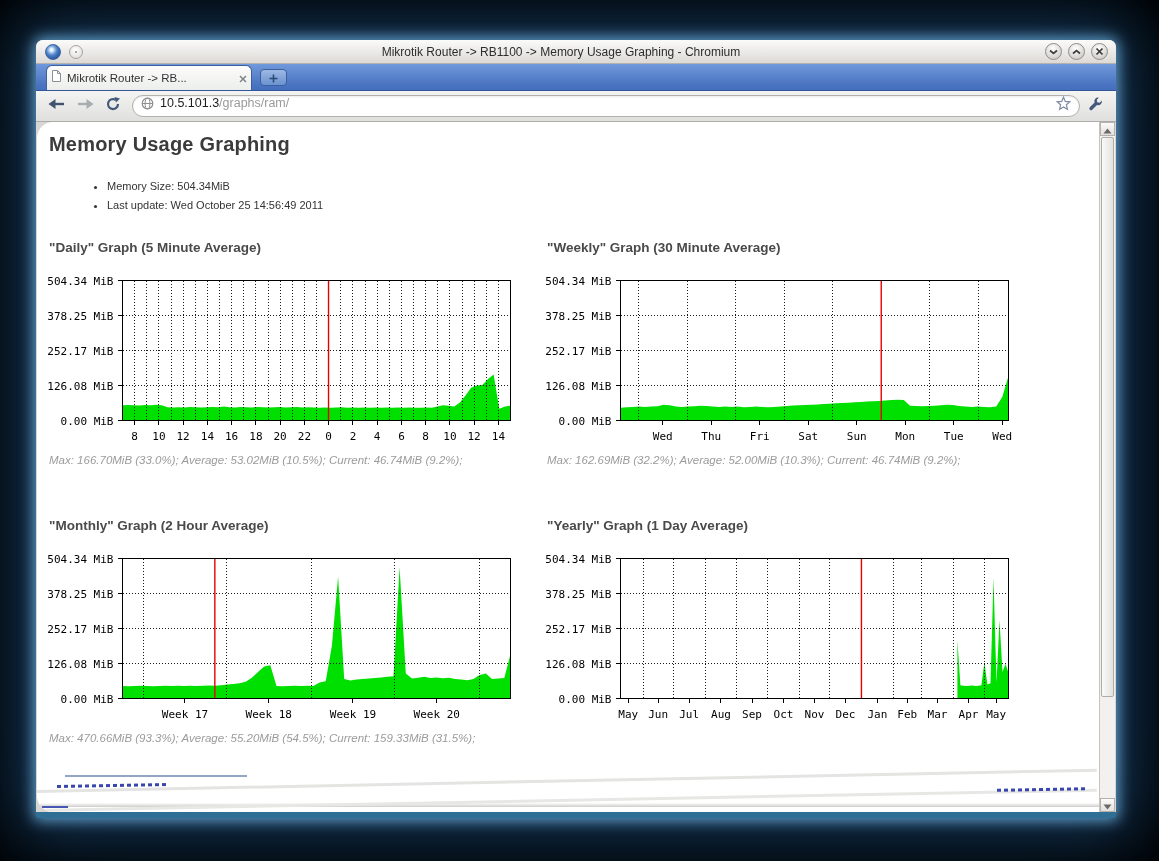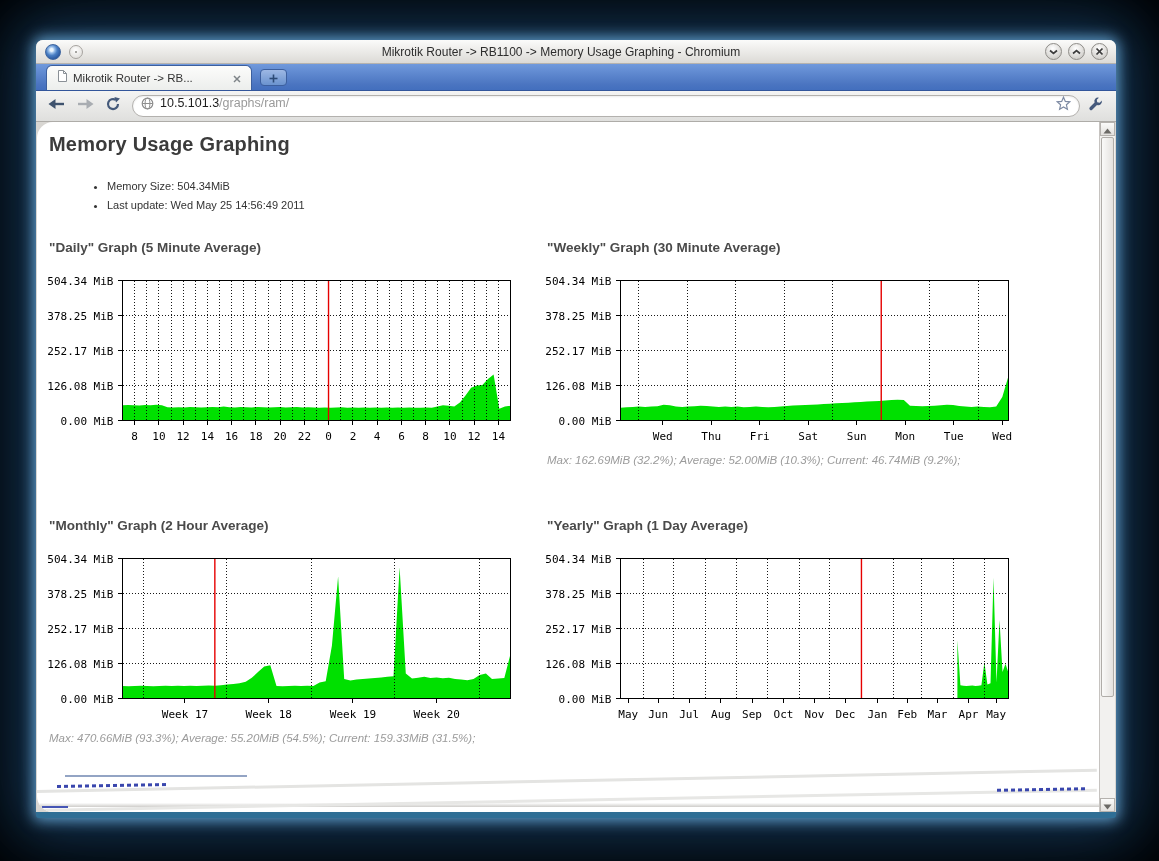--- a/index.html
+++ b/index.html
@@ -24,21 +24,21 @@
               text-align:center; font-size:12px; color:#2d2d2d; white-space:nowrap; overflow:hidden; }
   .winbtn { position:absolute; top:3px; width:17px; height:17px; border-radius:50%;
             background:radial-gradient(circle at 45% 30%, #ffffff, #d3d1cd 75%); border:1px solid #8f8d89;
             display:flex; align-items:center; justify-content:center; }
   .winbtn svg { display:block; }
   
   .tabstrip { position:absolute; left:0; top:24px; right:0; height:27px;
               background:linear-gradient(#7099dc,#4a74c0 80%,#436fbe); border-bottom:1px solid #33569b; }
   .tab { position:absolute; left:10px; bottom:0; width:206px; height:25px;
          background:linear-gradient(#fcfcfb,#eceeec); border:1px solid #3c5f9e; border-bottom:none;
-         border-radius:6px 6px 0 0; display:flex; align-items:center; padding:0 10px; }
+         border-radius:6px 6px 0 0; display:flex; align-items:center; padding:0 4px; }
   .tab-label { font-size:11.5px; color:#333; white-space:nowrap; overflow:hidden; flex:1; margin:0 5px; }
   .newtab-btn { position:absolute; left:224px; bottom:4px; width:27px; height:17px;
          background:linear-gradient(#9db8e4,#6b93cf); border:1px solid #3c5f9e; border-radius:4px;
          display:flex; align-items:center; justify-content:center; }
   
   .toolbar { position:absolute; left:0; top:51px; right:0; height:31px;
              background:linear-gradient(#f4f4f3,#dfdfdd); border-bottom:1px solid #aeaca8; }
   .navbtn { position:absolute; top:3px; width:26px; height:24px; display:flex; align-items:center; justify-content:center; }
   .urlbar { position:absolute; left:96px; top:4px; width:948px; height:22px; background:#fff;
             border:1px solid #b3b1ae; border-radius:11px; display:flex; padding:0 8px;
@@ -164,21 +164,21 @@
         <span><svg width="17" height="17">
               <path d="M14.8 4.6 a3.6 3.6 0 0 1 -4.8 4.3 L5.2 13.7 a1.7 1.7 0 0 1 -2.4 -2.4 L7.6 6.5 a3.6 3.6 0 0 1 4.3 -4.8 L9.8 3.8 l0.4 2.5 2.5 0.4 z" fill="#45597c"></path>
             </svg></span>
       </div>
     </div>
 
     <div class="content">
       <h1 class="page-title">Memory Usage Graphing</h1>
       <ul class="bullets">
         <li>Memory Size: 504.34MiB</li>
-        <li>Last update: Wed May 25 14:56:49 2011</li>
+        <li>Last update: Wed October 25 14:56:49 2011</li>
       </ul>
 
       <section class="chart-block" style="left:12px; top:118px;">
         <h2>"Daily" Graph (5 Minute Average)</h2>
         <svg width="500" height="188">
             <polygon points="82.5,137.2 88.1,137.0 93.7,137.2 99.4,137.5 105.0,137.0 110.6,137.2 116.2,136.7 121.9,137.2 127.5,139.2 133.1,139.5 138.7,139.2 144.4,139.5 150.0,138.9 155.6,139.2 161.2,139.5 166.8,139.2 172.5,138.9 178.1,139.2 183.7,138.6 189.3,139.2 195.0,139.5 200.6,138.9 206.2,139.2 211.8,139.5 217.5,138.9 223.1,139.2 228.7,139.5 234.3,139.2 239.9,138.9 245.6,139.5 251.2,139.2 256.8,138.9 262.4,139.5 268.1,139.2 273.7,139.5 279.3,139.7 284.9,139.5 290.6,139.7 296.2,139.5 301.8,139.2 307.4,139.7 313.1,139.5 318.7,139.7 324.3,139.5 329.9,139.7 335.5,139.5 341.2,139.7 346.8,139.5 352.4,139.7 358.0,139.5 363.7,139.7 369.3,139.5 374.9,139.7 380.5,139.7 386.2,139.5 391.8,139.7 397.4,138.6 403.0,137.2 408.6,137.8 414.3,138.6 419.9,134.5 425.5,127.5 431.1,119.7 436.8,117.5 442.4,117.0 448.0,110.9 453.6,106.4 459.3,140.8 464.9,138.6 470.5,137.8 470.5,152.5 82.5,152.5" fill="#00e000"></polygon>
             <line x1="82.5" y1="47.5" x2="470.5" y2="47.5" stroke="#000" stroke-dasharray="1 2" opacity="0.9" shape-rendering="crispEdges"></line>
             <line x1="82.5" y1="82.5" x2="470.5" y2="82.5" stroke="#000" stroke-dasharray="1 2" opacity="0.9" shape-rendering="crispEdges"></line>
             <line x1="82.5" y1="117.5" x2="470.5" y2="117.5" stroke="#000" stroke-dasharray="1 2" opacity="0.9" shape-rendering="crispEdges"></line>
             <line x1="94.528" y1="12.5" x2="94.528" y2="152.5" stroke="#000" stroke-dasharray="1 2" opacity="0.9" shape-rendering="crispEdges"></line>
@@ -249,20 +249,21 @@
             <text x="361.472" y="171.5" text-anchor="middle" font-size="11" font-family="DejaVu Sans Mono, monospace" fill="#000">6</text>
             <line x1="385.528" y1="152.5" x2="385.528" y2="156.5" stroke="#000" shape-rendering="crispEdges"></line>
             <text x="385.528" y="171.5" text-anchor="middle" font-size="11" font-family="DejaVu Sans Mono, monospace" fill="#000">8</text>
             <line x1="409.972" y1="152.5" x2="409.972" y2="156.5" stroke="#000" shape-rendering="crispEdges"></line>
             <text x="409.972" y="171.5" text-anchor="middle" font-size="11" font-family="DejaVu Sans Mono, monospace" fill="#000">10</text>
             <line x1="434.028" y1="152.5" x2="434.028" y2="156.5" stroke="#000" shape-rendering="crispEdges"></line>
             <text x="434.028" y="171.5" text-anchor="middle" font-size="11" font-family="DejaVu Sans Mono, monospace" fill="#000">12</text>
             <line x1="458.472" y1="152.5" x2="458.472" y2="156.5" stroke="#000" shape-rendering="crispEdges"></line>
             <text x="458.472" y="171.5" text-anchor="middle" font-size="11" font-family="DejaVu Sans Mono, monospace" fill="#000">14</text>
           </svg>
+        <p class="stats">Max: 166.70MiB (33.0%); Average: 53.02MiB (10.5%); Current: 46.74MiB (9.2%);</p>
       </section>
 
       <section class="chart-block" style="left:510px; top:118px;">
         <h2>"Weekly" Graph (30 Minute Average)</h2>
         <svg width="500" height="188">
             <polygon points="82.5,139.7 88.7,139.2 94.8,138.9 101.0,138.6 107.1,138.9 113.3,138.6 119.5,138.3 125.6,136.7 131.8,137.2 137.9,138.6 144.1,138.9 150.2,138.6 156.4,138.3 162.6,137.8 168.7,138.1 174.9,138.6 181.0,138.9 187.2,138.6 193.4,138.9 199.5,138.6 205.7,139.2 211.8,138.9 218.0,138.6 224.2,138.9 230.3,139.2 236.5,138.9 242.6,138.6 248.8,138.1 254.9,137.5 261.1,137.2 267.3,137.0 273.4,136.7 279.6,136.4 285.7,136.1 291.9,135.8 298.1,135.3 304.2,135.0 310.4,134.7 316.5,134.2 322.7,133.9 328.8,133.6 335.0,133.3 341.2,133.1 347.3,132.5 353.5,132.0 359.6,131.7 365.8,132.0 372.0,137.8 378.1,138.1 384.3,138.3 390.4,138.1 396.6,137.8 402.8,137.2 408.9,136.7 415.1,137.0 421.2,138.1 427.4,138.6 433.5,138.9 439.7,138.6 445.9,138.9 452.0,139.2 458.2,138.6 464.3,128.9 470.5,108.1 470.5,152.5 82.5,152.5" fill="#00e000"></polygon>
             <line x1="82.5" y1="47.5" x2="470.5" y2="47.5" stroke="#000" stroke-dasharray="1 2" opacity="0.9" shape-rendering="crispEdges"></line>
             <line x1="82.5" y1="82.5" x2="470.5" y2="82.5" stroke="#000" stroke-dasharray="1 2" opacity="0.9" shape-rendering="crispEdges"></line>
             <line x1="82.5" y1="117.5" x2="470.5" y2="117.5" stroke="#000" stroke-dasharray="1 2" opacity="0.9" shape-rendering="crispEdges"></line>
             <line x1="100.736" y1="12.5" x2="100.736" y2="152.5" stroke="#000" stroke-dasharray="1 2" opacity="0.9" shape-rendering="crispEdges"></line>

